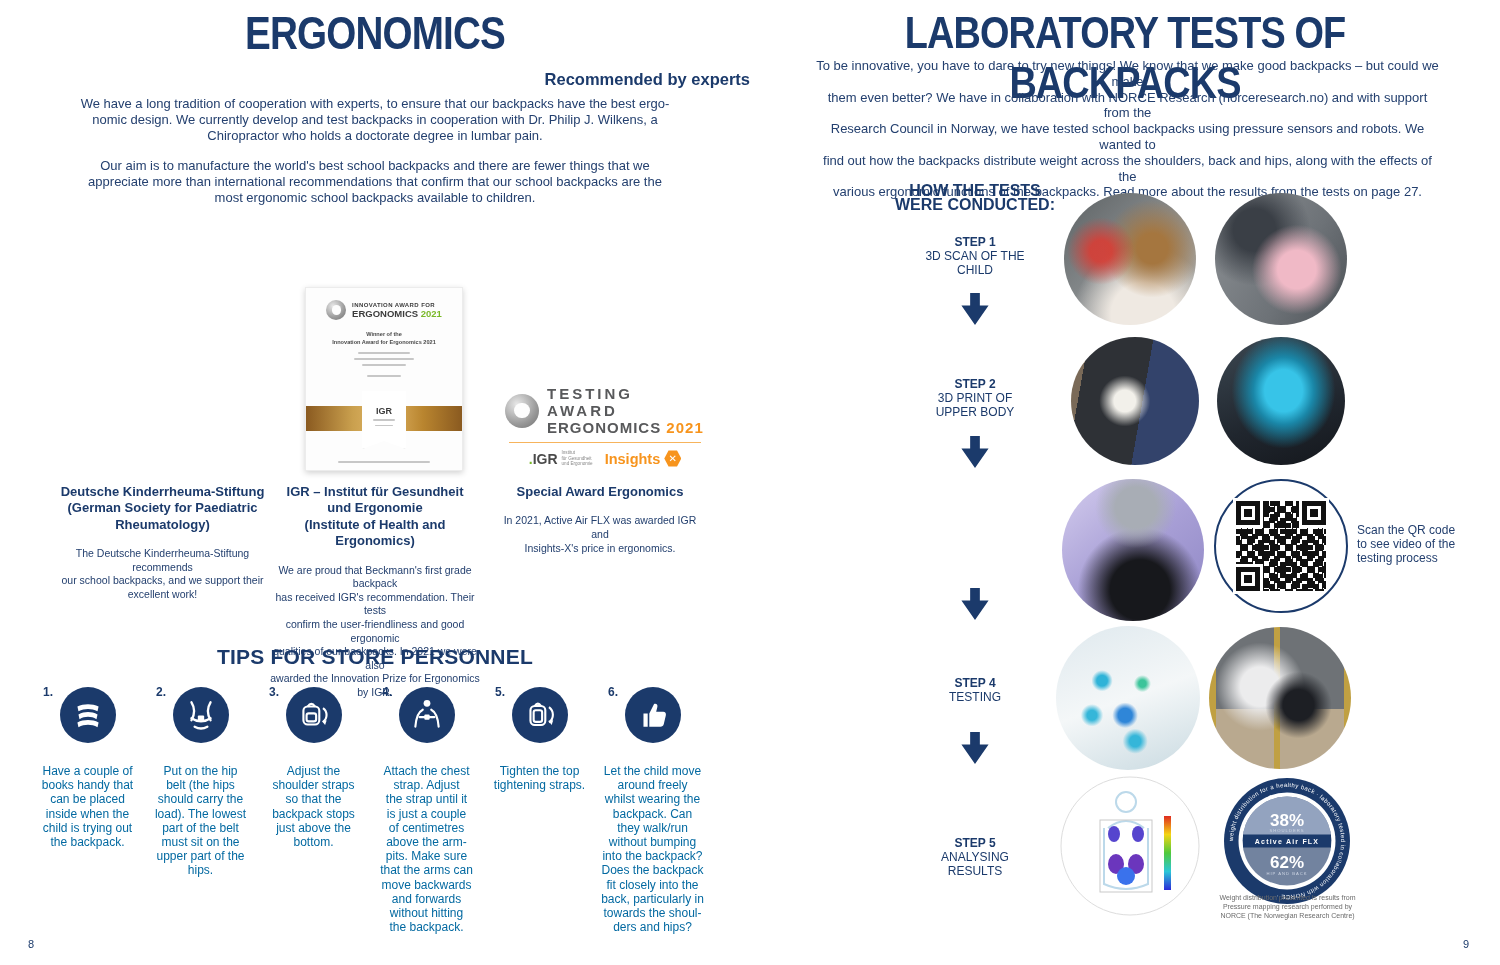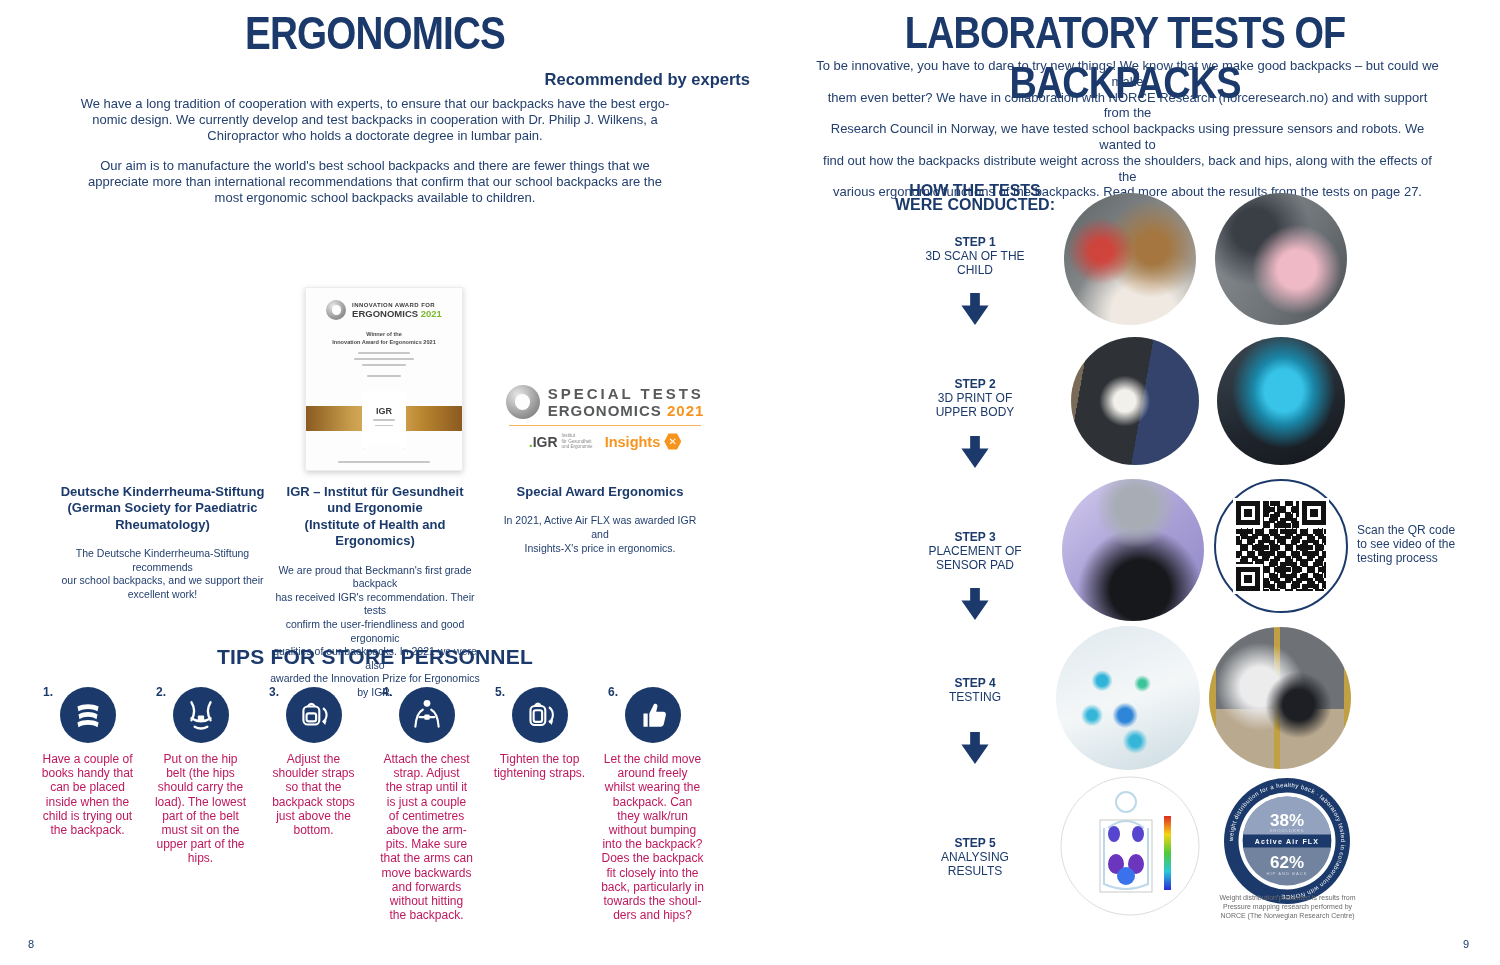--- a/index.html
+++ b/index.html
@@ -75,21 +75,21 @@
   .cap-b { font-size:10.5px; line-height:13.6px; margin-top:14px; color:#24406f; }
 
   
   .tips-title { position:absolute; top:645px; width:100%; text-align:center; font-size:21px; font-weight:800; letter-spacing:.2px; }
   .tips { position:absolute; left:31px; top:683px; width:678px; display:flex; }
   .tip { position:relative; width:113px; text-align:center; }
   .tip-num { position:absolute; left:12px; top:2px; font-size:12px; font-weight:800; }
   .tip-circle { width:56px; height:56px; border-radius:50%; background:#1b3a6b; margin:4px auto 0;
                 display:flex; align-items:center; justify-content:center; }
   .tip-circle svg { width:36px; height:36px; }
-  .tip-text { margin-top:9px; font-size:12px; line-height:14.2px; color:#be185d; }
+  .tip-text { margin-top:21px; font-size:12px; line-height:14.2px; color:#0369a1; }
 
   
   .how { position:absolute; left:135px; width:180px; top:184px; text-align:center; font-size:16px; font-weight:800; line-height:14px; }
   .step { position:absolute; left:135px; width:180px; text-align:center; }
   .step-label { font-size:12px; font-weight:800; }
   .step-desc { font-size:12px; line-height:14px; }
   .s1b { top:235px; } .s2b { top:377px; } .s3b { top:530px; } .s4b { top:676px; } .s5b { top:836px; }
   .darr { position:absolute; left:208px; width:34px; height:32px; }
   .a1 { top:293px; } .a2 { top:436px; } .a3 { top:588px; } .a4 { top:732px; }
   .darr svg { width:34px; height:32px; }
@@ -194,21 +194,21 @@
           <div class="mline" style="width:18px;height:1.5px"></div>
         </div>
       </div>
       <div class="mline cert-foot"></div>
     </div>
 
     <div class="special">
       <div class="sp-top">
         <div class="ring lg"></div>
         <div class="sp-t">
-          <div class="s1">SPECIAL TESTS</div>
+          <div class="s1">TESTING AWARD</div>
           <div class="s2"><span>ERGONOMICS</span> <span class="orange">2021</span></div>
         </div>
       </div>
       <div class="sp-div"></div>
       <div class="sp-bottom">
         <span class="igr-mark"><span class="gdot">.</span><span>IGR</span></span>
         <span class="igr-small ml">Institut
 für Gesundheit
 und Ergonomie</span>
         <span class="insights">Insights</span>
@@ -380,25 +380,20 @@
 
     <div class="step s1b">
       <div class="step-label">STEP 1</div>
       <div class="step-desc ml">3D SCAN OF THE
 CHILD</div>
     </div>
     <div class="step s2b">
       <div class="step-label">STEP 2</div>
       <div class="step-desc ml">3D PRINT OF
 UPPER BODY</div>
-    </div>
-    <div class="step s3b">
-      <div class="step-label">STEP 3</div>
-      <div class="step-desc ml">PLACEMENT OF
-SENSOR PAD</div>
     </div>
     <div class="step s4b">
       <div class="step-label">STEP 4</div>
       <div class="step-desc ml">TESTING</div>
     </div>
     <div class="step s5b">
       <div class="step-label">STEP 5</div>
       <div class="step-desc ml">ANALYSING
 RESULTS</div>
     </div>

